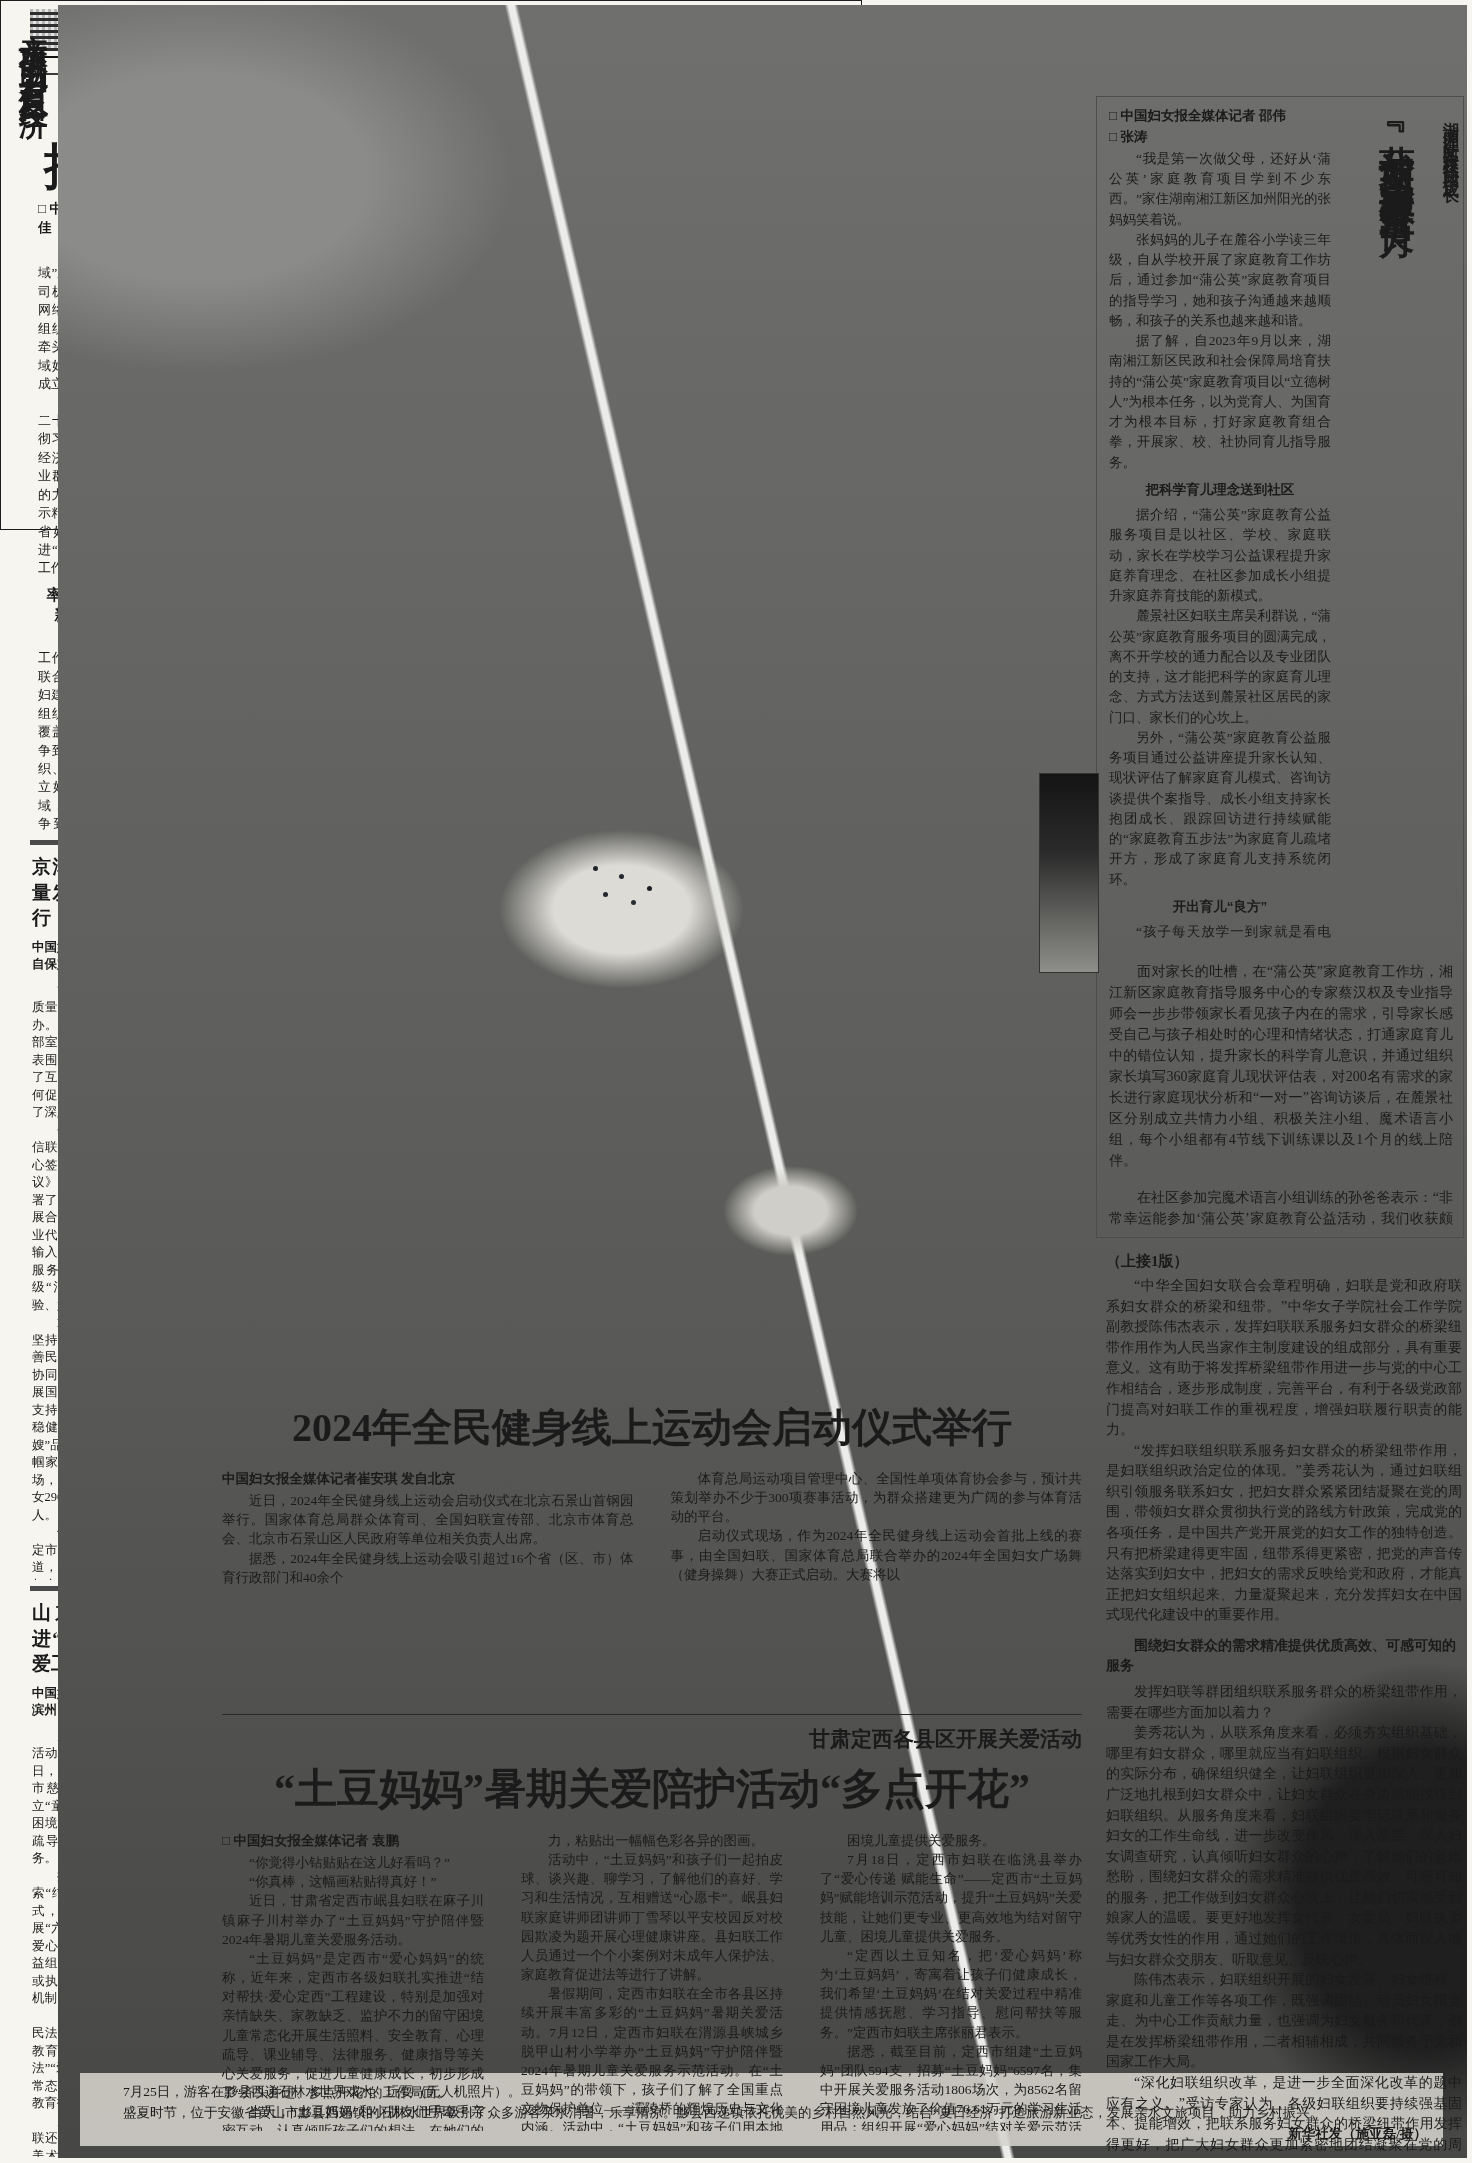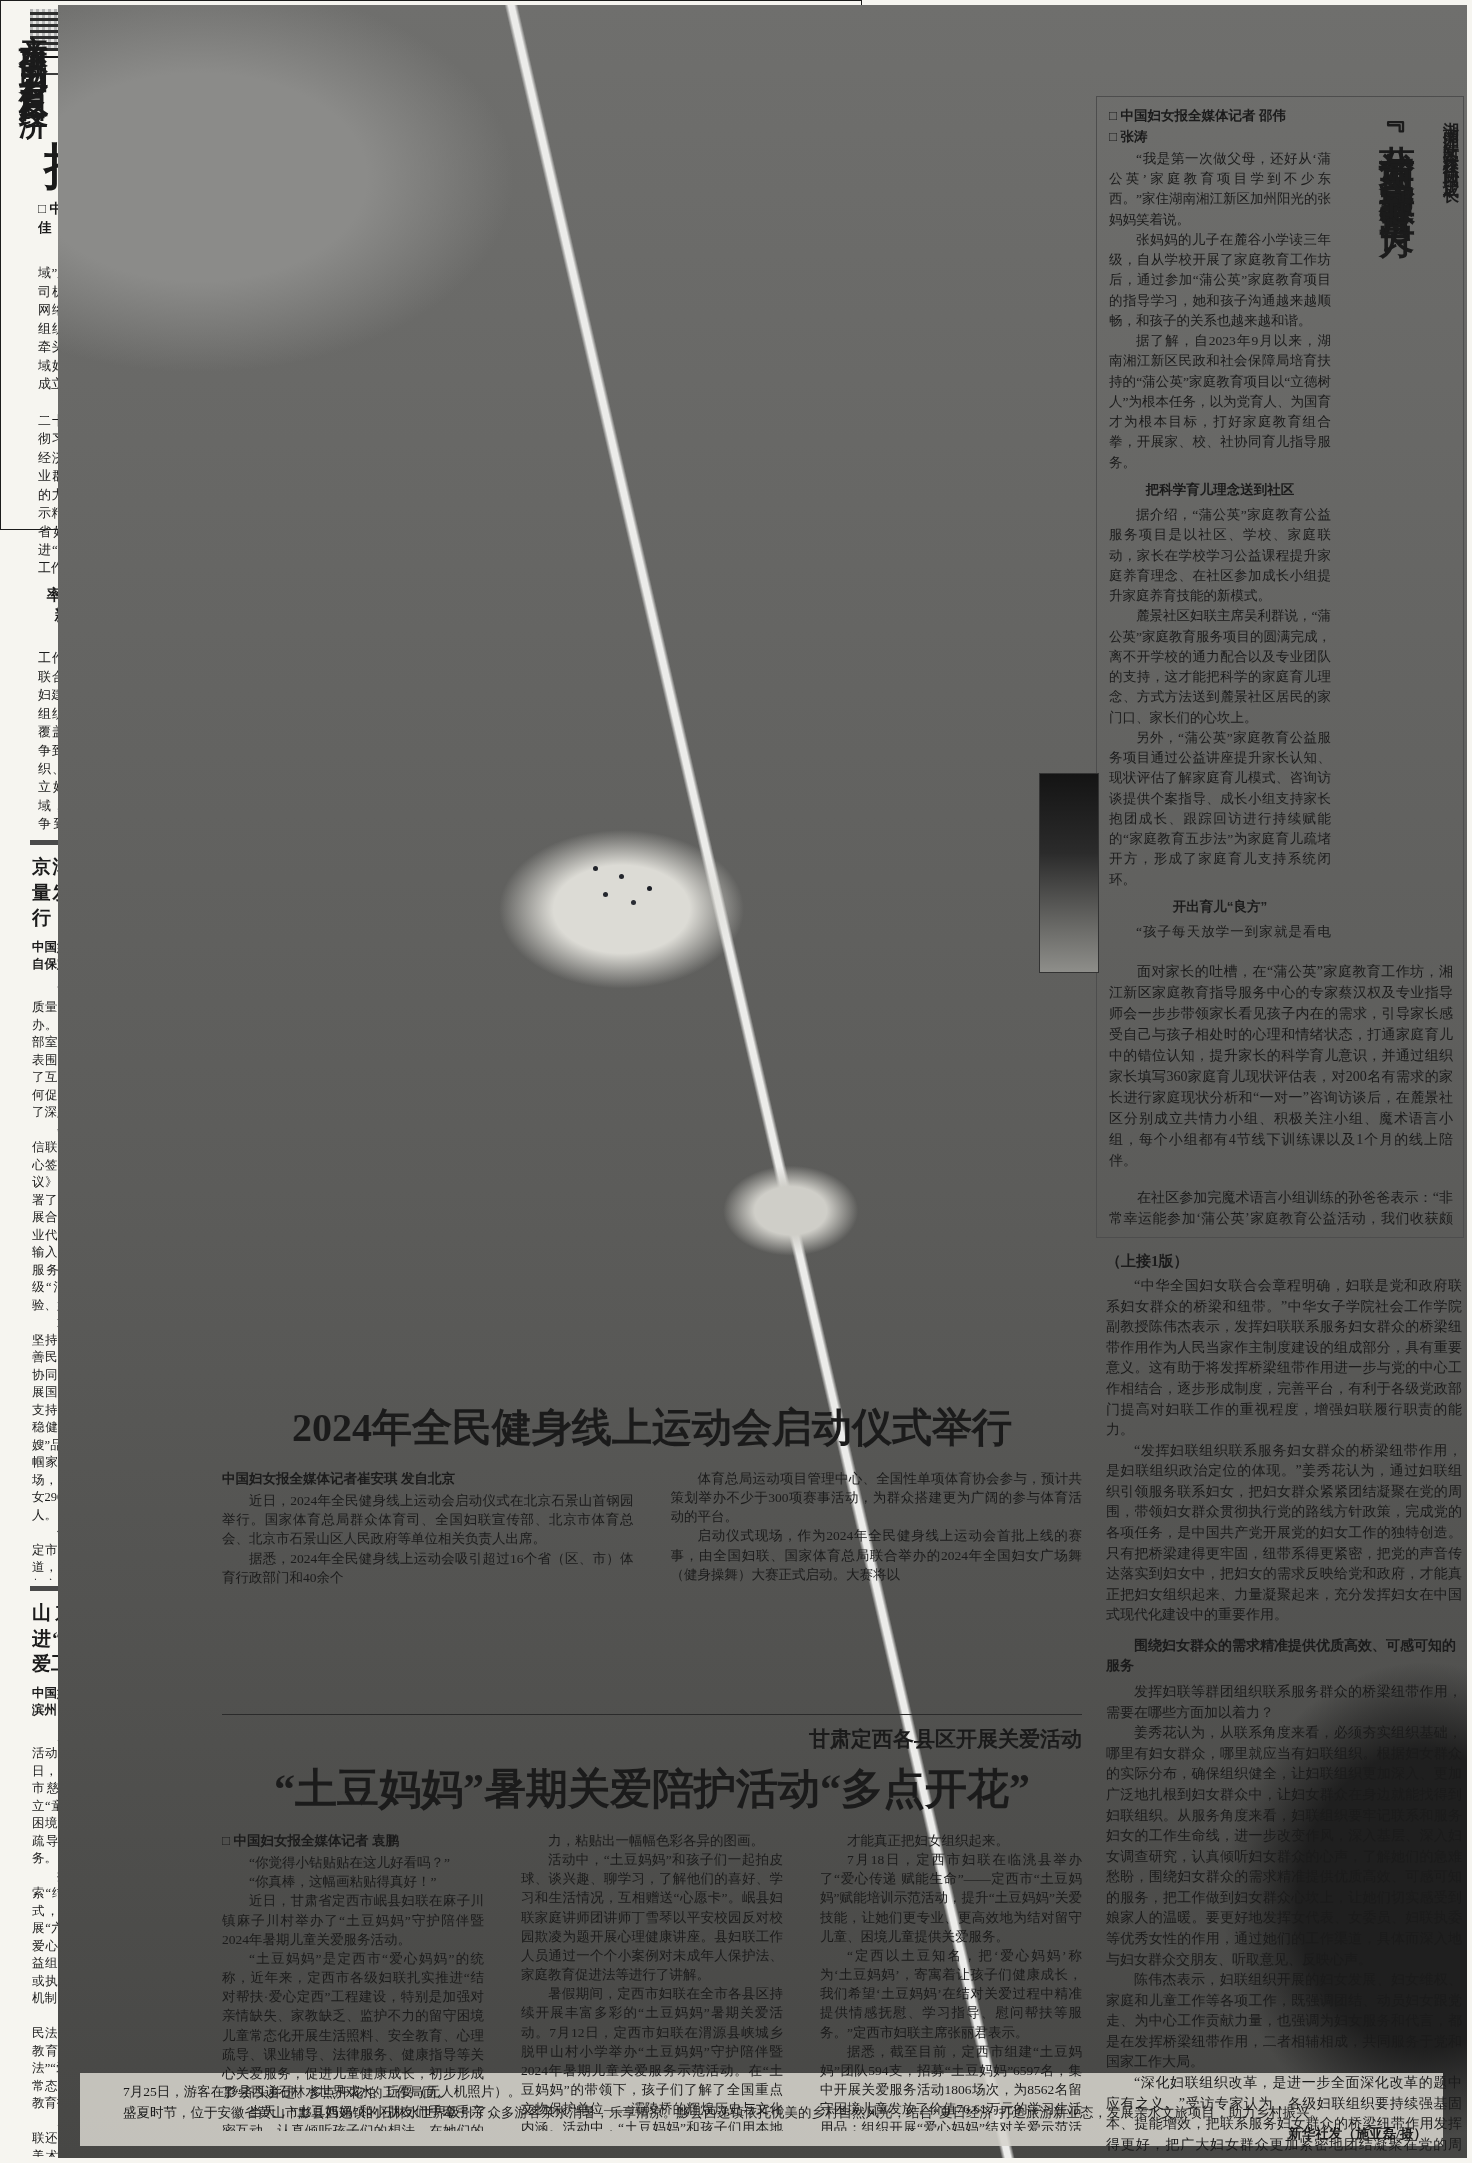--- a/index.html
+++ b/index.html
@@ -249,21 +249,21 @@
           <p class="para">近日，甘肃省定西市岷县妇联在麻子川镇麻子川村举办了“土豆妈妈”守护陪伴暨2024年暑期儿童关爱服务活动。</p>
           <p class="para">“土豆妈妈”是定西市“爱心妈妈”的统称，近年来，定西市各级妇联扎实推进“结对帮扶·爱心定西”工程建设，特别是加强对亲情缺失、家教缺乏、监护不力的留守困境儿童常态化开展生活照料、安全教育、心理疏导、课业辅导、法律服务、健康指导等关心关爱服务，促进儿童健康成长，初步形成了“齐头并进、多点开花”的工作局面。</p>
           <p class="para">当天，“土豆妈妈”和小朋友们手牵手亲密互动，认真倾听孩子们的想法。在她们的引导和激发下，孩子们充分发挥丰富的想象</p>
         </div>
       <div>
           <p class="para">力，粘贴出一幅幅色彩各异的图画。</p>
           <p class="para">活动中，“土豆妈妈”和孩子们一起拍皮球、谈兴趣、聊学习，了解他们的喜好、学习和生活情况，互相赠送“心愿卡”。岷县妇联家庭讲师团讲师丁雪琴以平安校园反对校园欺凌为题开展心理健康讲座。县妇联工作人员通过一个个小案例对未成年人保护法、家庭教育促进法等进行了讲解。</p>
           <p class="para">暑假期间，定西市妇联在全市各县区持续开展丰富多彩的“土豆妈妈”暑期关爱活动。7月12日，定西市妇联在渭源县峡城乡脱甲山村小学举办“土豆妈妈”守护陪伴暨2024年暑期儿童关爱服务示范活动。在“土豆妈妈”的带领下，孩子们了解了全国重点文物保护单位——灞陵桥的辉煌历史与文化内涵。活动中，“土豆妈妈”和孩子们用本地产的金丝皇菊共同制作并分享菊花养生茶，让孩子们进一步了解家乡的特色产业，增强对</p>
         </div>
       <div>
-          <p class="para">才能真正把妇女组织起来。</p>
+          <p class="para">困境儿童提供关爱服务。</p>
           <p class="para">7月18日，定西市妇联在临洮县举办了“爱心传递 赋能生命”——定西市“土豆妈妈”赋能培训示范活动，提升“土豆妈妈”关爱技能，让她们更专业、更高效地为结对留守儿童、困境儿童提供关爱服务。</p>
           <p class="para">“定西以土豆知名，把‘爱心妈妈’称为‘土豆妈妈’，寄寓着让孩子们健康成长，我们希望‘土豆妈妈’在结对关爱过程中精准提供情感抚慰、学习指导、慰问帮扶等服务。”定西市妇联主席张丽君表示。</p>
           <p class="para">据悉，截至目前，定西市组建“土豆妈妈”团队594支，招募“土豆妈妈”6597名，集中开展关爱服务活动1806场次，为8562名留守困境儿童发放了价值76.61万元的学习生活用品；组织开展“爱心妈妈”结对关爱示范活动21场次等，打造了定西市“土豆妈妈”特色关爱服务品牌。</p>
         </div>
     </div>
   </section>
 
   <section class="dand-box">
     <div class="dand-vkick">湖南湘江新区家校社协同护成长</div>
     <div class="dand-vhead">『蒲公英』项目为家庭教育开出『良方』</div>

